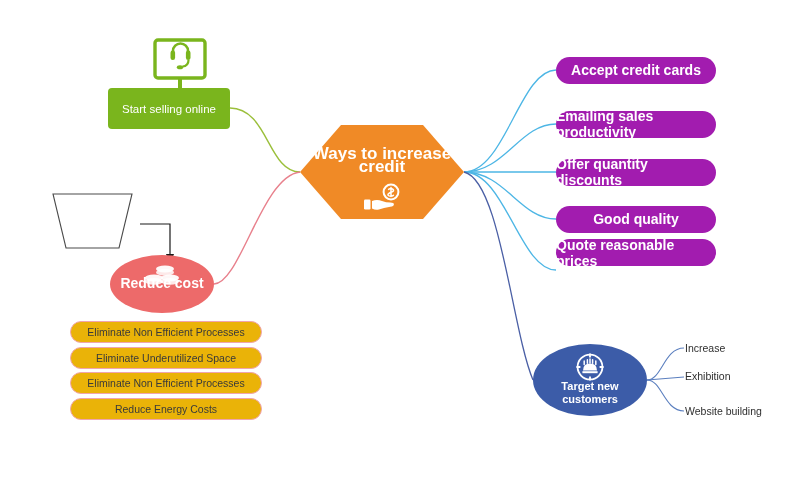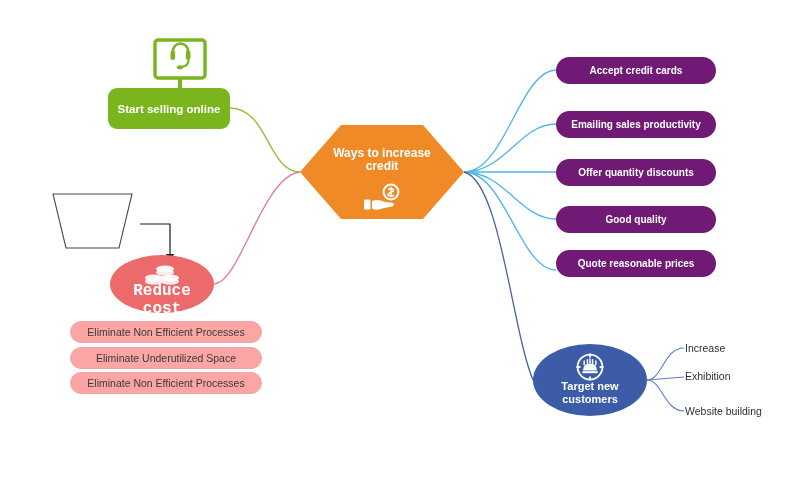--- a/index.html
+++ b/index.html
@@ -7,43 +7,43 @@
   #canvas{position:relative;width:800px;height:495px;background:#fff;}
   .layer-lines{position:absolute;left:0;top:0;width:800px;height:495px;pointer-events:none;}
 
   .node{position:absolute;box-sizing:border-box;display:flex;align-items:center;justify-content:center;text-align:center;}
 
   
   #hex{left:300px;top:125px;width:164px;height:94px;}
   #hex .hexshape{position:absolute;left:0;top:0;width:164px;height:94px;
      background:#F08A26;
      clip-path:polygon(25% 0%,75% 0%,100% 50%,75% 100%,25% 100%,0% 50%);}
-  #hex .hextext{position:absolute;left:0;top:22px;width:164px;color:#fff;font-size:12px;font-weight:bold;line-height:13px;}
+  #hex .hextext{position:absolute;left:0;top:22px;width:164px;color:#fff;font-size:17px;font-weight:bold;line-height:13px;}
   #hex .hexicon{position:absolute;left:58px;top:58px;width:48px;height:30px;}
 
   
-  #greenbox{left:108px;top:88px;width:122px;height:41px;background:#7AB51D;border-radius:9px;color:#fff;font-size:11.5px;font-weight:bold;}
+  #greenbox{left:108px;top:88px;width:122px;height:41px;background:#7AB51D;border-radius:4px;color:#fff;font-size:11.5px;font-weight:normal;}
   #monitor{position:absolute;left:152px;top:38px;width:56px;height:52px;}
 
   
   #pinknode{left:110px;top:255px;width:104px;height:58px;background:#ED6A6A;border-radius:50%;}
-  #pinknode .lbl{position:absolute;left:0;top:27px;width:104px;color:#fff;font-size:16px;font-weight:bold;font-family:Liberation Mono, monospace;}
+  #pinknode .lbl{position:absolute;left:0;top:20px;width:104px;color:#fff;font-size:14px;font-weight:bold;}
   #pinknode .coins{position:absolute;left:33px;top:8px;width:38px;height:26px;}
 
   
   #trap{position:absolute;left:45px;top:192px;width:95px;height:58px;}
 
   
   .pilllist{position:absolute;left:70px;top:321px;width:192px;}
-  .pill-outline{box-sizing:border-box;width:192px;height:22px;margin-bottom:3.5px;border:1px solid #F0A5AD;border-radius:11px;background:#fca5a5;
+  .pill-outline{box-sizing:border-box;width:192px;height:22px;margin-bottom:3.5px;border:1px solid #F0A5AD;border-radius:11px;background:#eab308;
       display:flex;align-items:center;justify-content:center;color:#3a3a3a;font-size:10.5px;}
 
   
-  .bluepill{position:absolute;left:556px;width:160px;height:27px;background:#701a75;border-radius:13.5px;
-      display:flex;align-items:center;justify-content:center;color:#fff;font-size:10px;font-weight:bold;}
+  .bluepill{position:absolute;left:556px;width:160px;height:27px;background:#a21caf;border-radius:13.5px;
+      display:flex;align-items:center;justify-content:center;color:#fff;font-size:14px;font-weight:bold;}
 
   
   #bluecircle{left:533px;top:344px;width:114px;height:72px;background:#3C5CA8;border-radius:50%;}
   #bluecircle .lbl{position:absolute;left:0;top:36px;width:114px;color:#fff;font-size:11px;font-weight:bold;line-height:13px;}
   #bluecircle .crown{position:absolute;left:42px;top:8px;width:30px;height:30px;}
 
   
   .plainlabel{position:absolute;left:685px;color:#2f2f2f;font-size:10.5px;white-space:nowrap;}
 </style>
 </head>
@@ -114,27 +114,28 @@
       <ellipse cx="27" cy="15" rx="9" ry="3.4" fill="#fff" opacity=".95"></ellipse>
       <ellipse cx="27" cy="18.4" rx="9" ry="3.4" fill="#fff" opacity=".85"></ellipse>
     </svg>
     <span class="lbl">Reduce cost</span>
   </div>
 
   <div class="pilllist">
     <div class="pill-outline">Eliminate Non Efficient Processes</div>
     <div class="pill-outline">Eliminate Underutilized Space</div>
     <div class="pill-outline">Eliminate Non Efficient Processes</div>
+    <div class="pill-outline">Reduce Energy Costs</div>
   </div>
 
   <div class="bluepill" style="top:56.5px">Accept credit cards</div>
   <div class="bluepill" style="top:110.5px">Emailing sales productivity</div>
   <div class="bluepill" style="top:158.5px">Offer quantity discounts</div>
   <div class="bluepill" style="top:205.5px">Good quality</div>
-  <div class="bluepill" style="top:250px">Quote reasonable prices</div>
+  <div class="bluepill" style="top:239px">Quote reasonable prices</div>
 
   <div class="node" id="bluecircle">
     <svg class="crown" viewBox="0 0 30 30">
       <circle cx="15" cy="15" r="12.4" fill="none" stroke="#fff" stroke-width="1.8"></circle>
       <path d="M15 1.4 v4 M15 24.6 v4 M1.4 15 h4 M24.6 15 h4" stroke="#fff" stroke-width="1.8"></path>
       <path d="M8 18.5 q0 -7 7 -7 q7 0 7 7 z" fill="#fff"></path>
       <path d="M9.2 12.4 v-3.4 M12.4 11.3 v-3.6 M15 10.9 v-3.9 M17.6 11.3 v-3.6 M20.8 12.4 v-3.4" stroke="#fff" stroke-width="1.5" stroke-linecap="round"></path>
       <rect x="7.4" y="19.2" width="15.2" height="2" fill="#fff"></rect>
     </svg>
     <span class="lbl">

